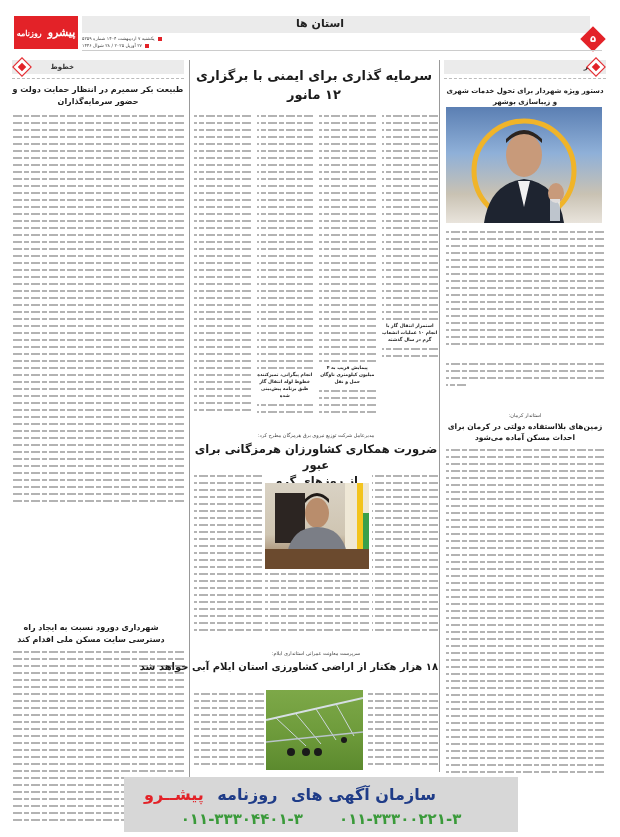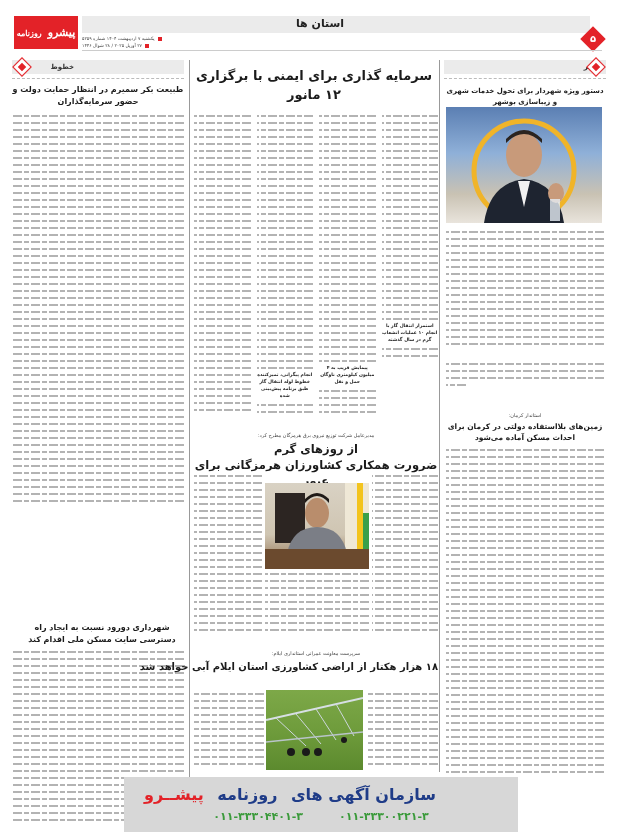--- a/index.html
+++ b/index.html
@@ -24,21 +24,21 @@
   .txt { font-size: 4.6px; line-height: 7px; color: #555; text-align: justify; overflow: hidden; }
   .txt .ln { height: 7px; border-bottom: 0; position: relative; }
   .txt .ln::after { content: ""; position: absolute; top: 3px; right: 0; left: 0; height: 2px; background: repeating-linear-gradient(to left, #9a9a9a 0 9px, transparent 9px 11px, #9a9a9a 11px 16px, transparent 16px 18px); opacity: .75; }
   .vsep { width: 1px; background: #999; }
   .h1 { font-weight: bold; color: #1b1b1b; text-align: center; }
   .kicker { font-size: 5px; color: #444; text-align: center; }
   .photo { overflow: hidden; }
   
   .ad { top: 777px; left: 124px; width: 394px; height: 55px; background: #d7d7d7; }
   .ad-line1 { top: 785px; left: 124px; width: 332px; text-align: center; font-size: 16px; font-weight: bold; direction: rtl; }
-  .ad-line2 { top: 810px; left: 124px; width: 394px; display: flex; justify-content: center; gap: 36px; font-size: 11px; color: #3a9a3a; font-weight: bold; direction: ltr; }
+  .ad-line2 { top: 810px; left: 124px; width: 394px; display: flex; justify-content: center; gap: 36px; font-size: 15px; color: #3a9a3a; font-weight: bold; direction: ltr; }
 </style>
 </head>
 <body>
 
 <div class="abs hdr-bar"></div>
 <div class="abs hdr-title">استان ها</div>
 <div class="abs logo">
   <span class="l1">پیشرو</span>
   <span class="l2">روزنامه</span>
 </div>
@@ -114,21 +114,21 @@
     <div class="ln"></div>
     <div class="ln"></div>
     <div class="ln"></div>
   <div class="ln"></div>
     <div class="ln"></div>
     <div class="ln"></div>
     <div class="ln"></div>
     <div class="ln"></div>
     <div class="ln"></div>
 </div>
-<div class="abs h1" style="top:622px;left:16px;width:172px;font-size:8px;line-height:12px;">شهرداری دورود نسبت به ایجاد راه دسترسی سایت مسکن ملی اقدام کند</div>
+<div class="abs h1" style="top:622px;left:5px;width:172px;font-size:8px;line-height:12px;">شهرداری دورود نسبت به ایجاد راه دسترسی سایت مسکن ملی اقدام کند</div>
 <div class="abs txt" style="top:648px;left:12px;width:172px;height:182px;">
 
   <div class="ln"></div>
     <div class="ln"></div>
     <div class="ln"></div>
     <div class="ln"></div>
     <div class="ln"></div>
     <div class="ln"></div>
     <div class="ln"></div>
     <div class="ln"></div>
@@ -442,22 +442,22 @@
         <div class="ln"></div>
         <div class="ln"></div>
         <div class="ln"></div>
         <div class="ln"></div>
       </div>
   </div>
 </div>
 
 <div class="abs kicker" style="top:432px;left:194px;width:244px;">مدیرعامل شرکت توزیع نیروی برق هرمزگان مطرح کرد:</div>
 <div class="abs h1" style="top:441px;left:194px;width:244px;font-size:11.5px;line-height:16px;">
+  <div>ضرورت همکاری کشاورزان هرمزگانی برای عبور</div>
   <div>از روزهای گرم</div>
-  <div>ضرورت همکاری کشاورزان هرمزگانی برای عبور</div>
 </div>
 <div class="abs photo" style="top:483px;left:265px;width:104px;height:86px;background:linear-gradient(180deg,#d9d2c4 0%,#cfc5b2 60%,#8c6a48 100%);">
   <svg width="104" height="86" viewBox="0 0 104 86">
     <rect x="10" y="10" width="30" height="50" fill="#2c2522"></rect>
     <rect x="80" y="0" width="24" height="70" fill="#efe8d6"></rect>
     <rect x="92" y="0" width="6" height="70" fill="#f3c41d"></rect>
     <rect x="98" y="30" width="6" height="40" fill="#3aa04a"></rect>
     <ellipse cx="52" cy="30" rx="12" ry="15" fill="#b98d6c"></ellipse>
     <path d="M40 20 Q52 6 64 20 L64 16 Q52 4 40 16 Z" fill="#1f1a17"></path>
     <path d="M22 70 Q28 44 52 44 Q76 44 82 70 Z" fill="#7b7e86"></path>

